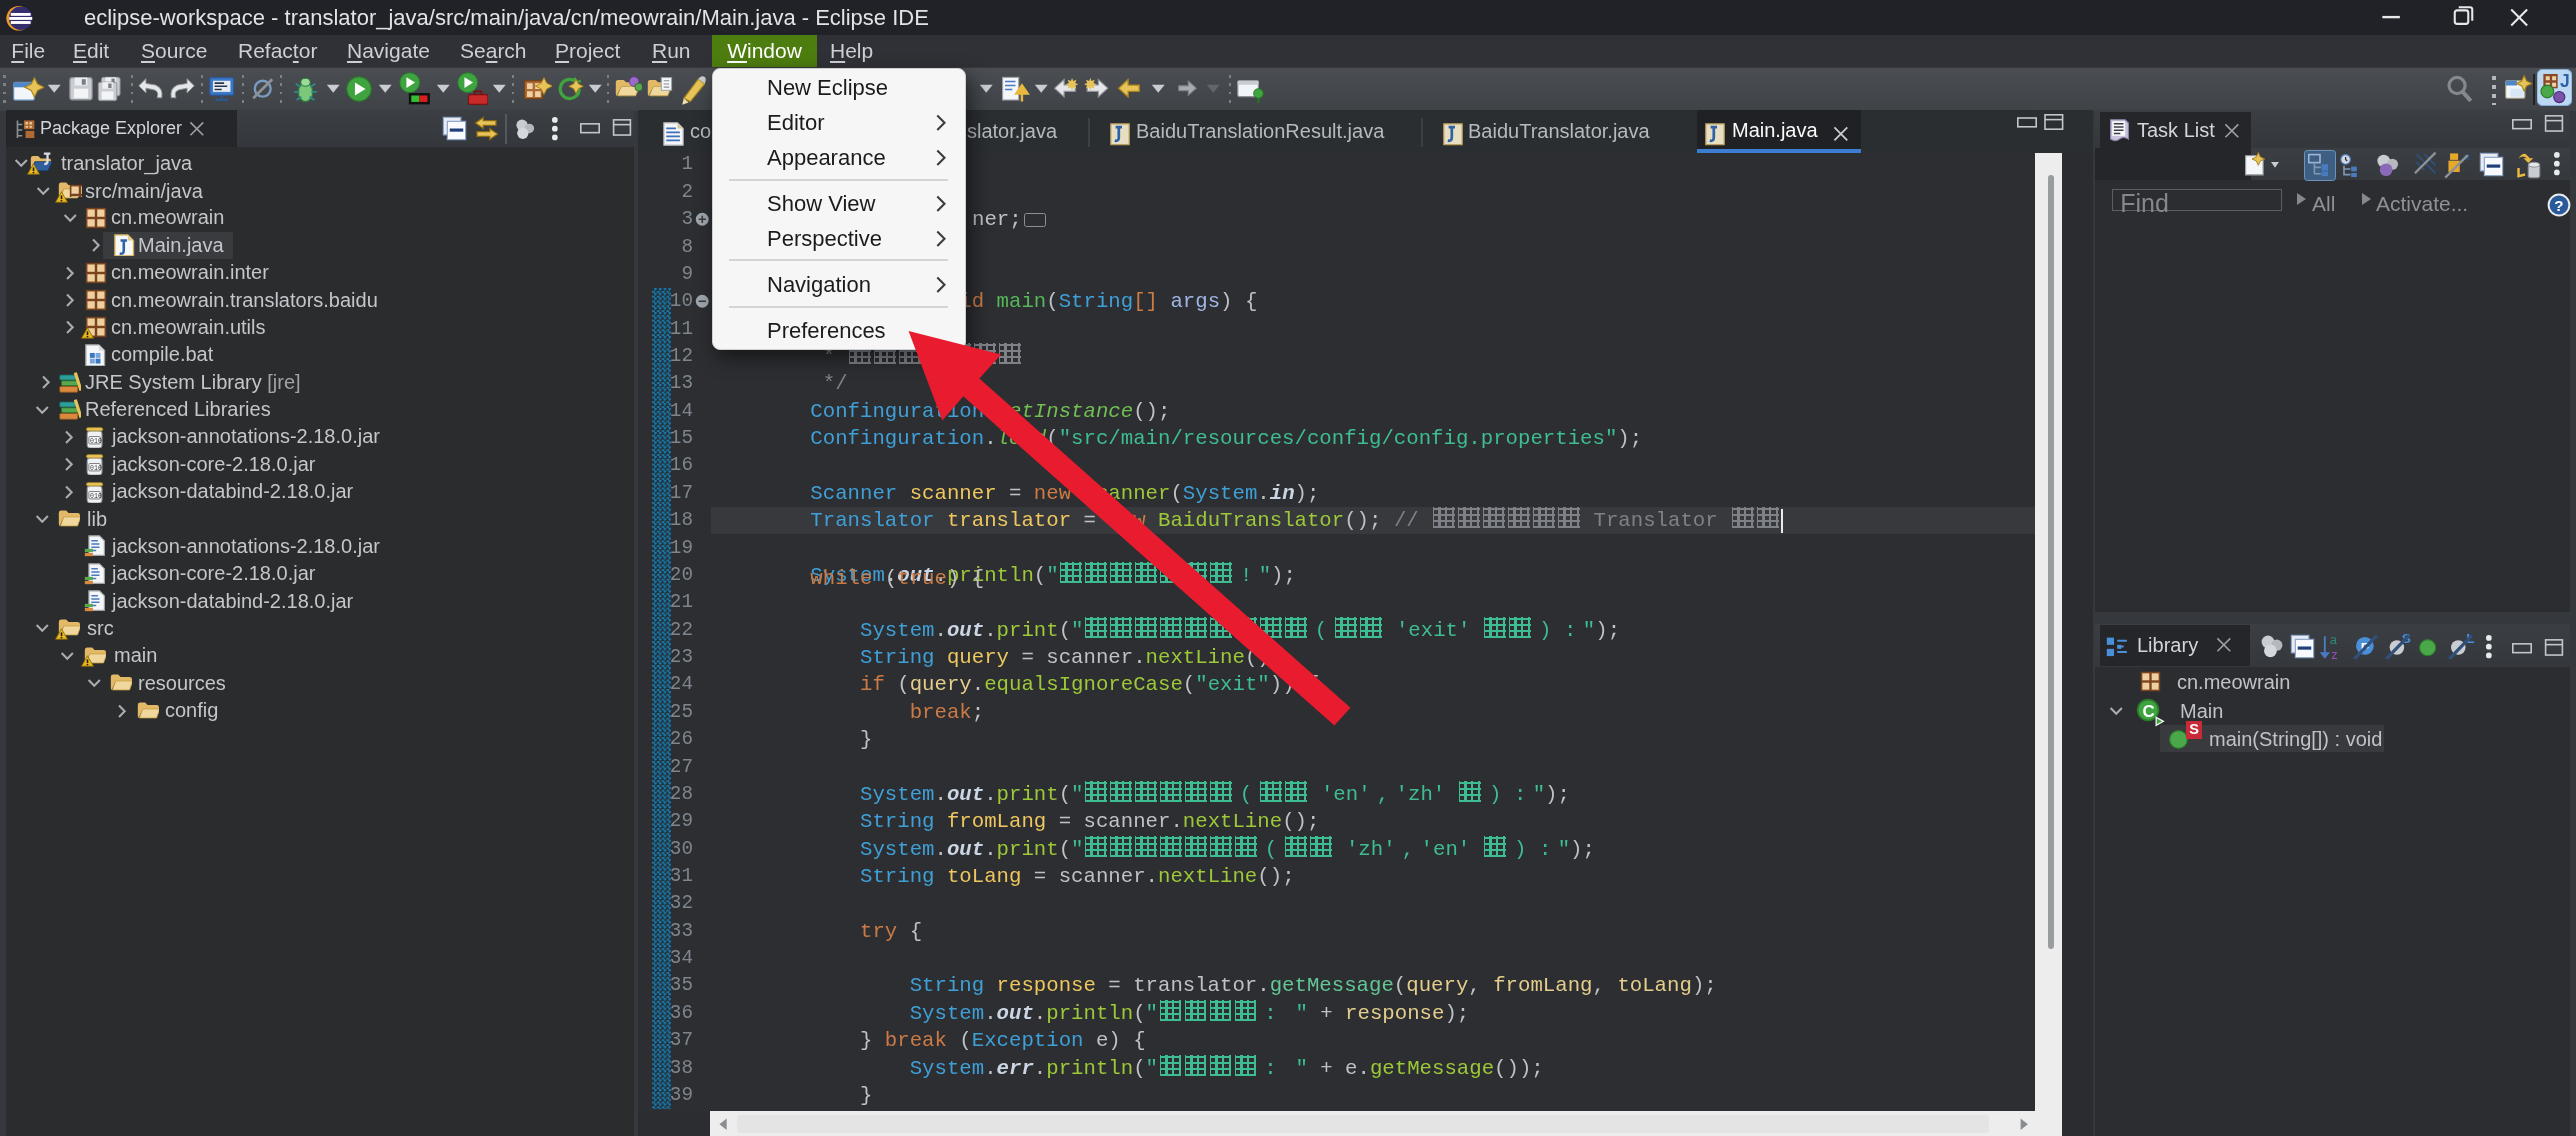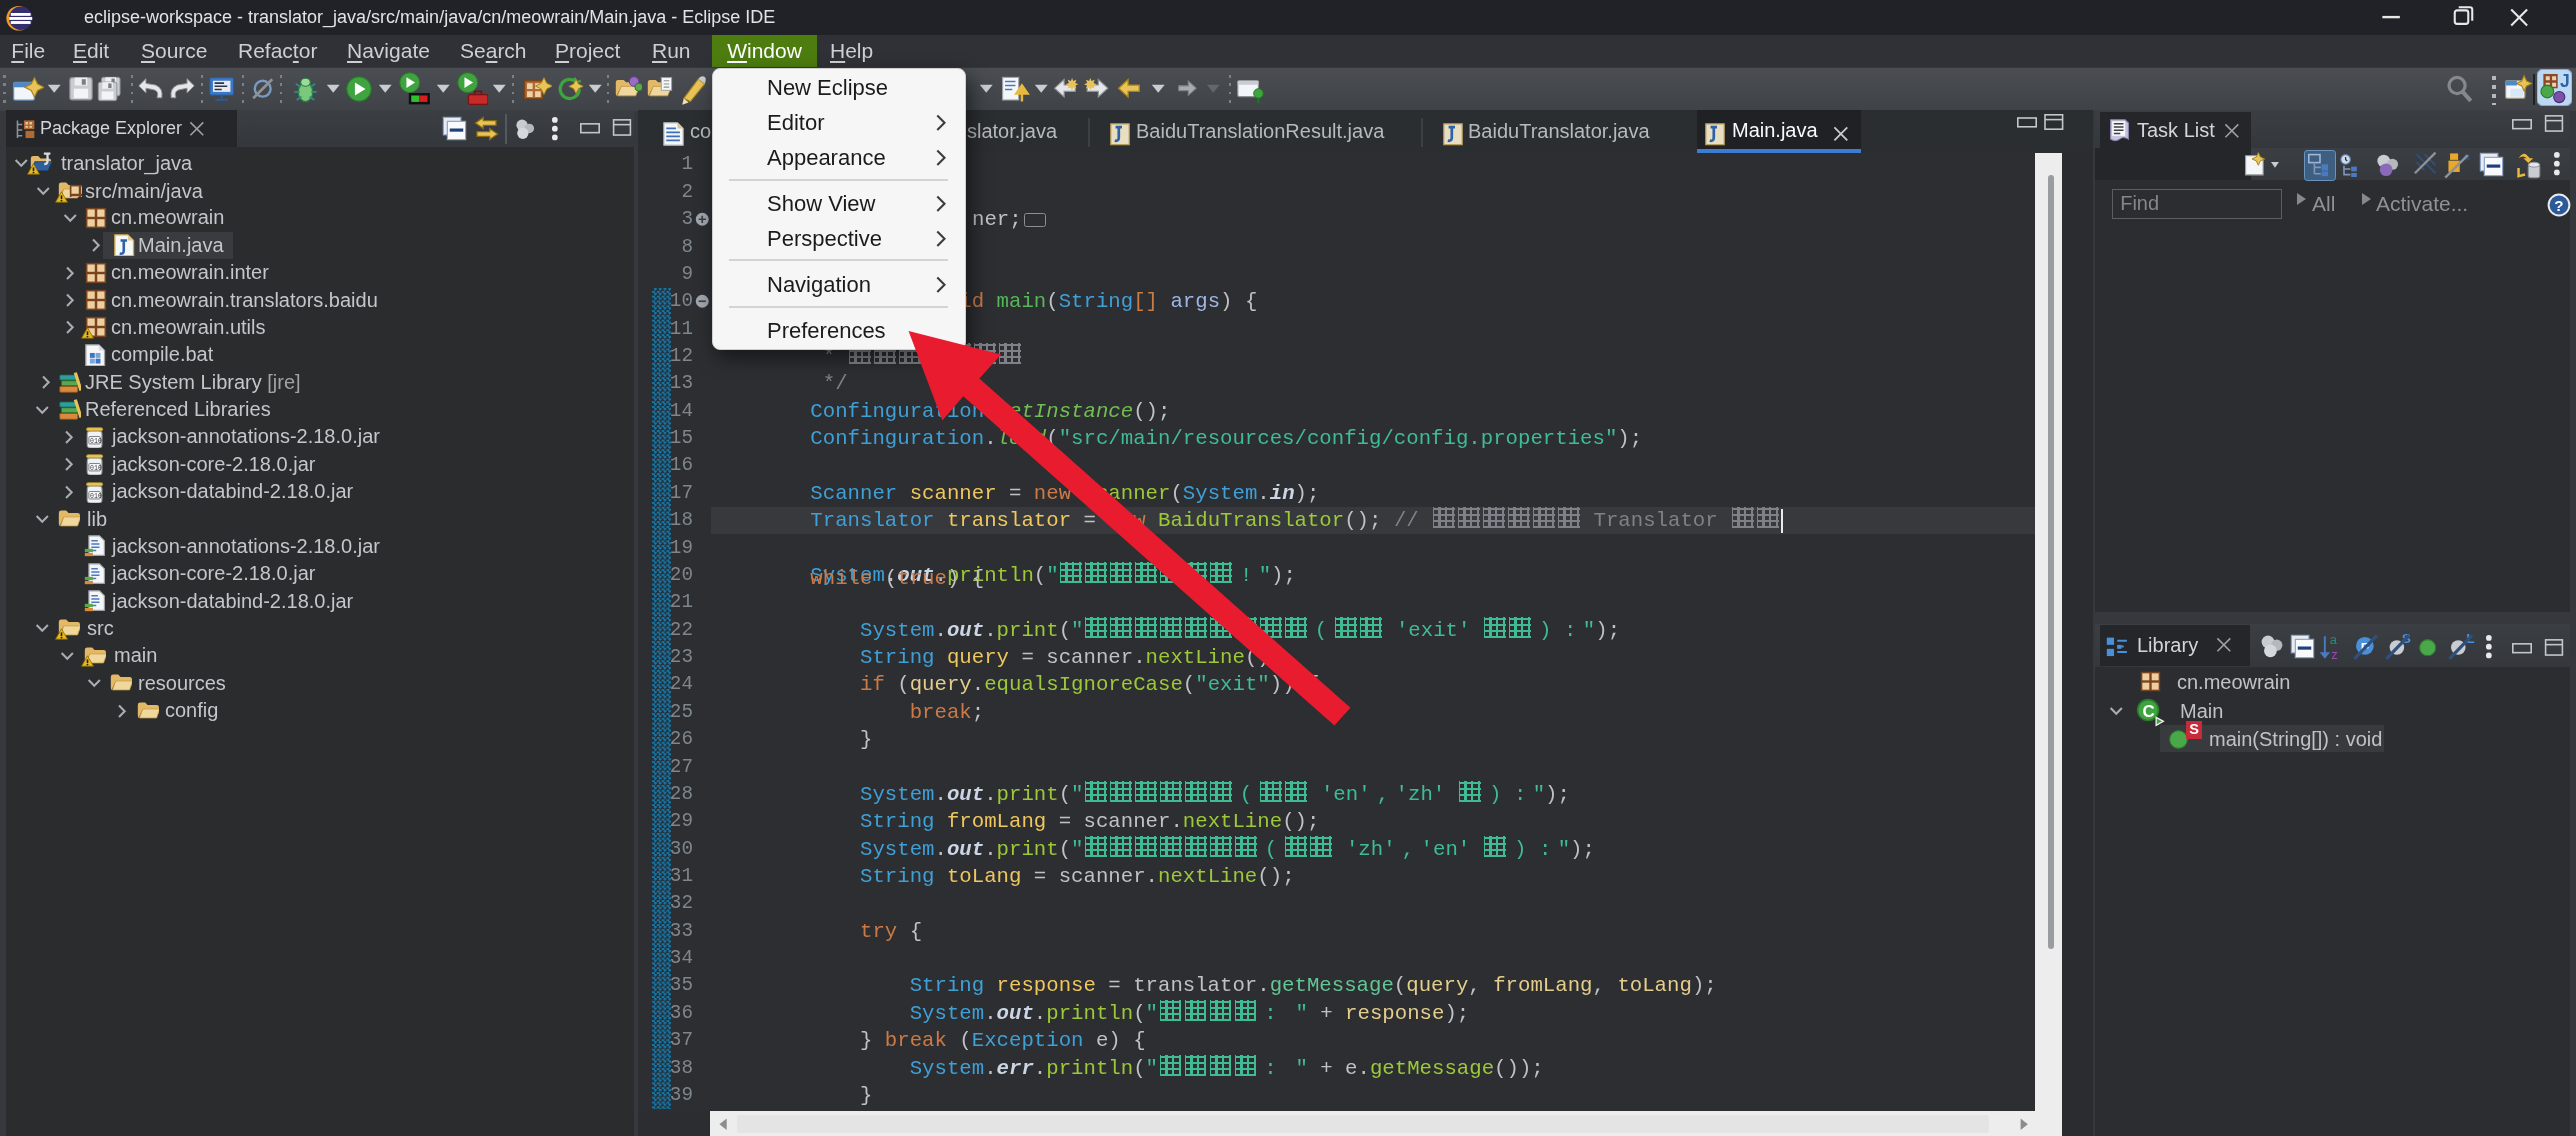--- a/index.html
+++ b/index.html
@@ -1,20 +1,20 @@
 <!DOCTYPE html>
 <html style="font-size:13px"><head><meta charset="utf-8">
 <style>
 html,body{margin:0;padding:0;background:#35383C;width:2576px;height:1137px;overflow:hidden}
 *{box-sizing:border-box}
 body{font-family:"Liberation Sans",sans-serif;position:relative}
 .abs{position:absolute}
 
 #titlebar{left:0;top:0;width:2576px;height:35px;background:#212228}
-#title{left:84px;top:0;height:35px;line-height:35px;color:#E2E3E5;font-size:18px;white-space:pre}
+#title{left:84px;top:0;height:35px;line-height:35px;color:#E2E3E5;font-size:22px;white-space:pre}
 #menubar{left:0;top:35px;width:2576px;height:32px;background:#2F3136}
 .mi{top:35px;height:32px;line-height:32px;color:#CDCFD4;font-size:21px;text-align:center}
 .mi u{text-decoration-thickness:1.6px;text-underline-offset:3.2px}
 #miwin{background:#4d7c0f;color:#FFF}
 #toolbar{left:0;top:68px;width:2576px;height:43px;background:linear-gradient(#4A4E53,#3F4347)}
 .tsep{top:75px;width:2.4px;height:29px;background:repeating-linear-gradient(#7E8184 0 2.7px,transparent 2.7px 8.4px)}
 
 .phead{background:linear-gradient(#3B3E42,#34373B)}
 .ptab{background:#242629}
 .ptxt{color:#D3D5D9;font-size:20px;white-space:nowrap}
@@ -55,21 +55,21 @@
 #vsb{left:2035px;top:153px;width:27px;height:984px;background:#EDEDED}
 #vthumb{left:2048px;top:175px;width:5.6px;height:774px;background:#9A9DA0;border-radius:3.2px}
 #ovr{left:2062px;top:153px;width:31px;height:984px;background:#2A2C2F}
 #hsb{left:710px;top:1111px;width:1325px;height:26px;background:#EDEDED}
 
 #rtask{left:2095px;top:110px;width:475px;height:502px;background:#2B2D30}
 #rthead{left:2095px;top:110px;width:475px;height:38px}
 #rttab{left:2100px;top:112px;width:151px;height:36px}
 #rttools{left:2095px;top:148px;width:475px;height:32px;background:linear-gradient(#3B3E42,#35383C)}
 #rttoolsd{left:2095px;top:148px;width:156px;height:32px;background:#242629}
-#findbox{left:2112px;top:189px;width:170px;height:30px;border:1.6px solid #5B5E62;color:#84878C;font-size:20px;line-height:26.6px;padding-left:7.2px}
+#findbox{left:2112px;top:189px;width:170px;height:22px;border:1.6px solid #5B5E62;color:#84878C;font-size:25px;line-height:26.6px;padding-left:7.2px}
 #routline{left:2095px;top:624px;width:475px;height:513px;background:#2B2D30}
 #rohead{left:2095px;top:624px;width:475px;height:43px}
 #rotab{left:2100px;top:625px;width:150px;height:41px}
 .orow{height:29px;line-height:29px;color:#C0C2C6;font-size:20px;white-space:pre}
 
 #dmenu{left:712px;top:68px;width:254px;height:282px;background:#F6F6F6;border:0.8px solid #CFCFCF;border-radius:8px;box-shadow:4.8px 8px 19.3px rgba(0,0,0,.5)}
 .dmi{left:767px;width:193px;height:35px;line-height:35px;color:#1B1B1B;font-size:22px;white-space:nowrap}
 .dsep{left:729px;width:219px;height:1.6px;background:#D4D4D4}
 </style></head>
 <body>

